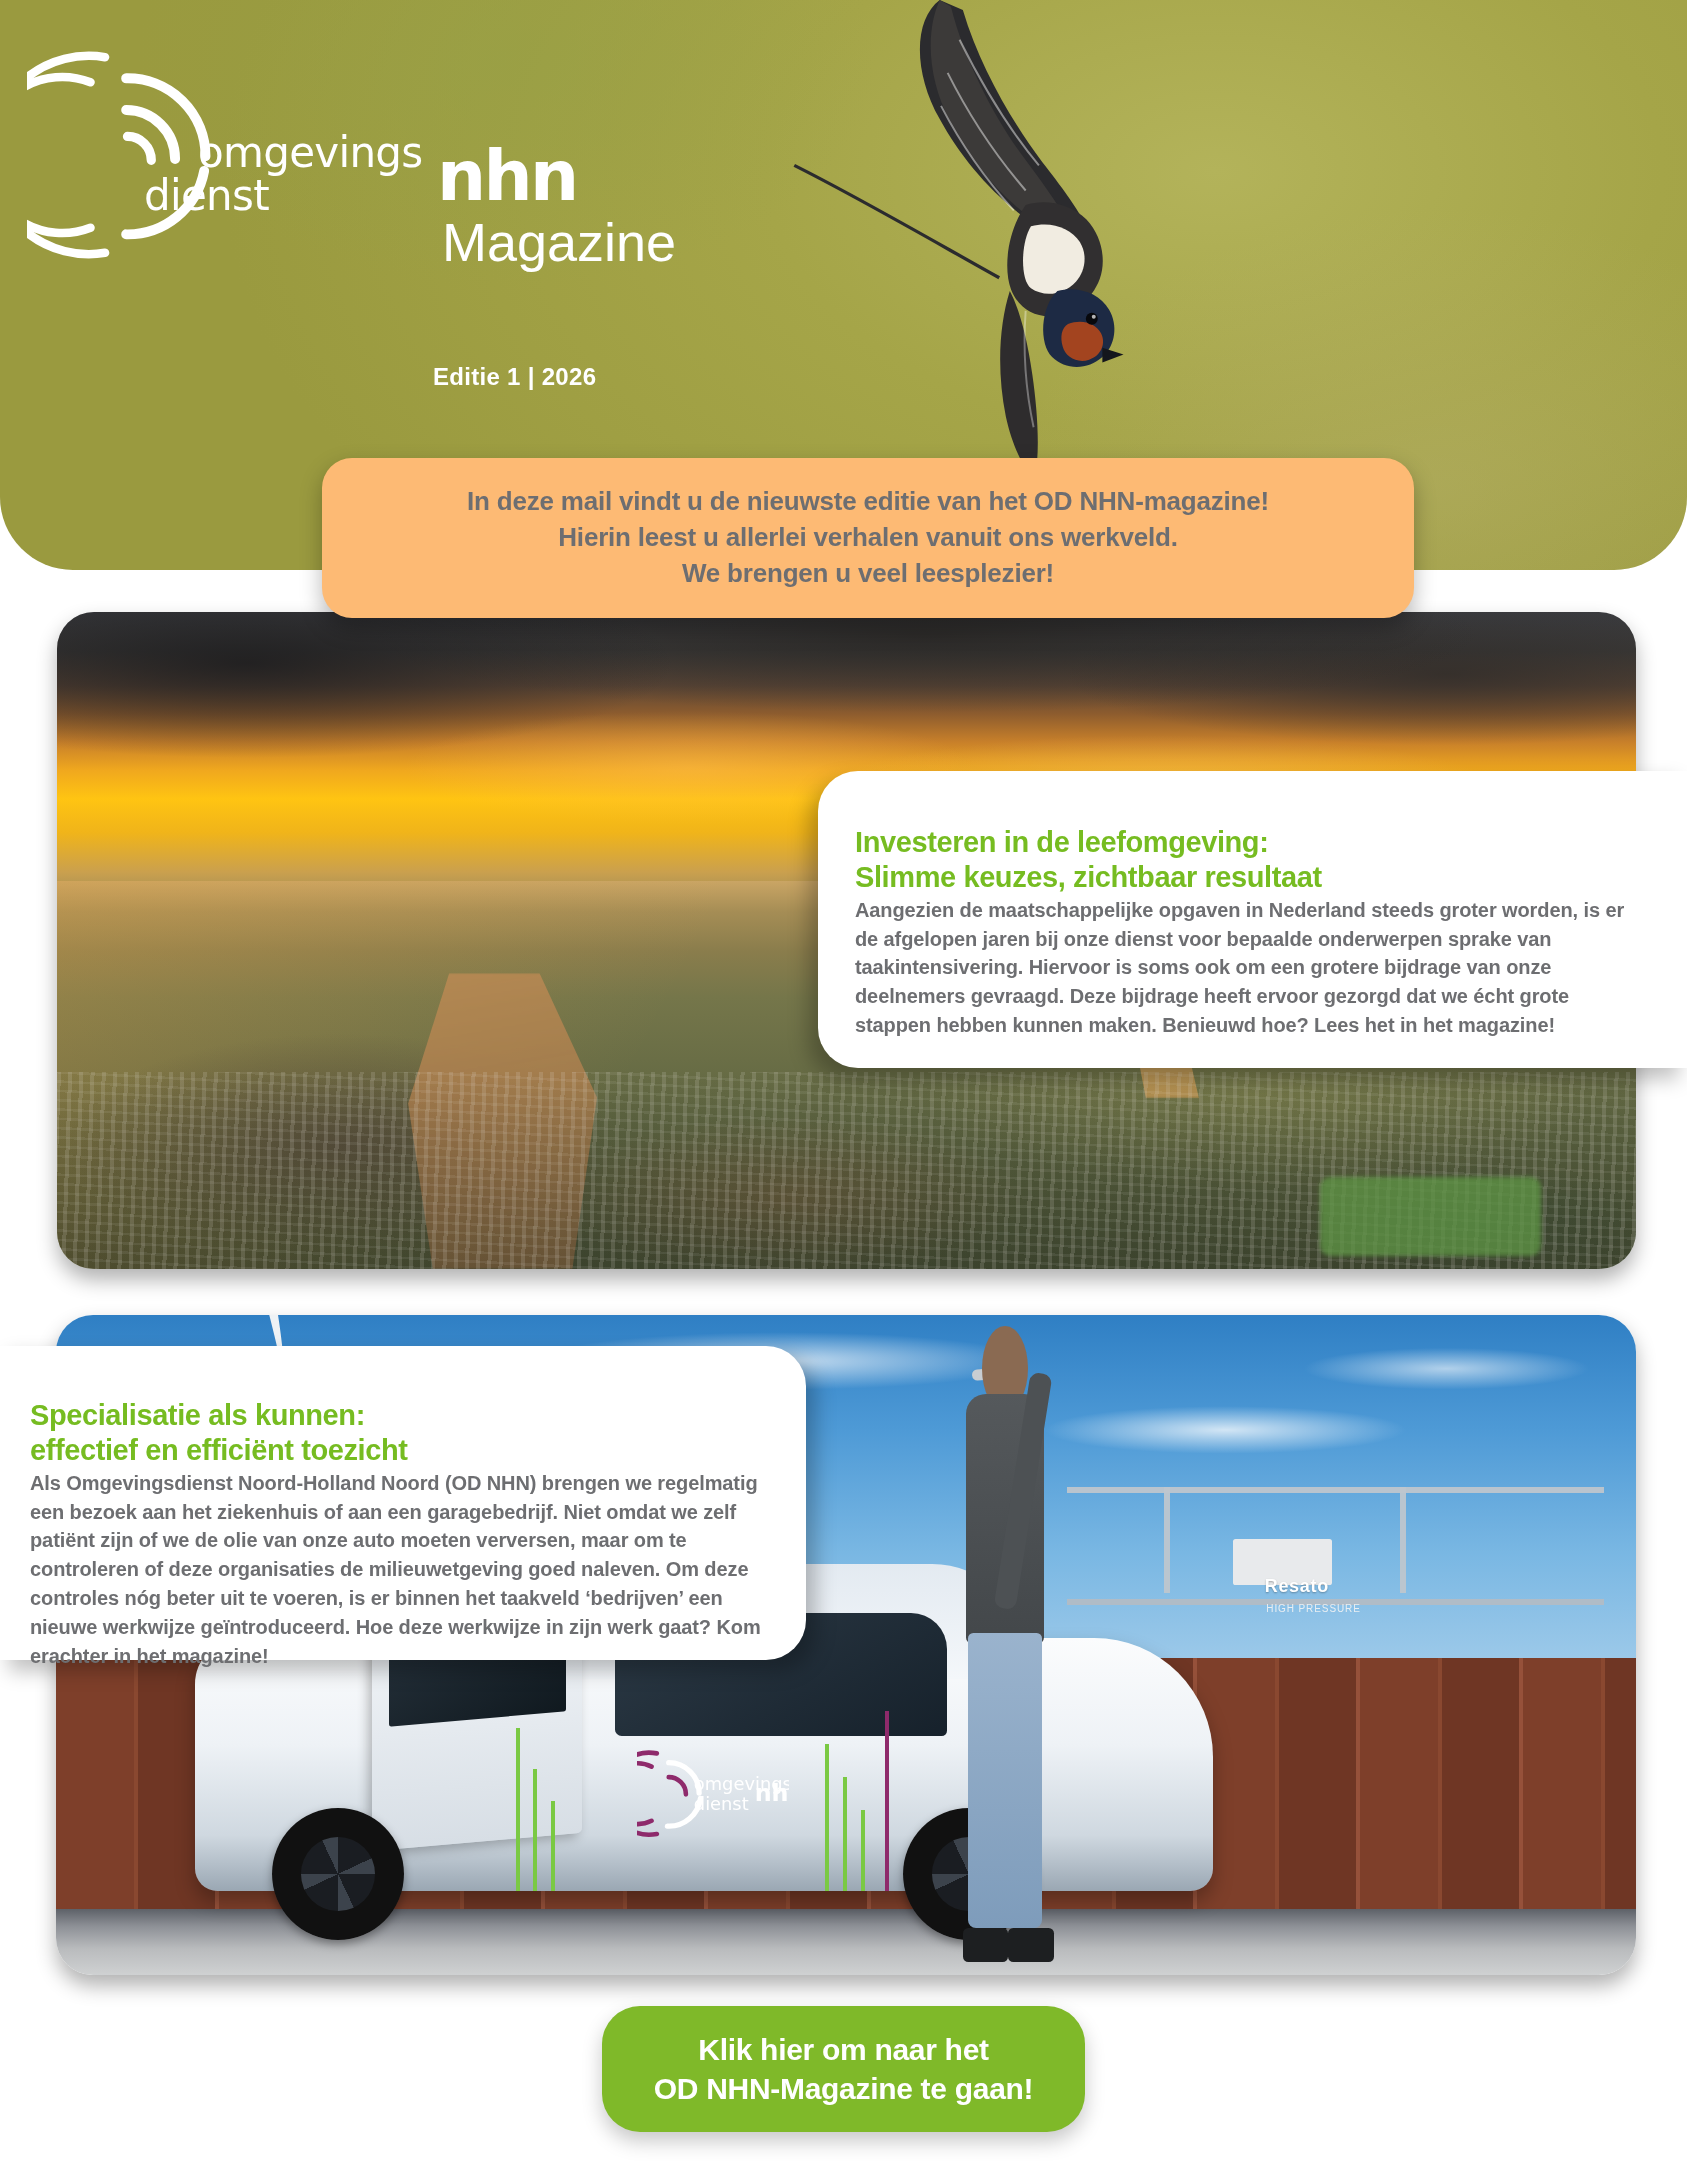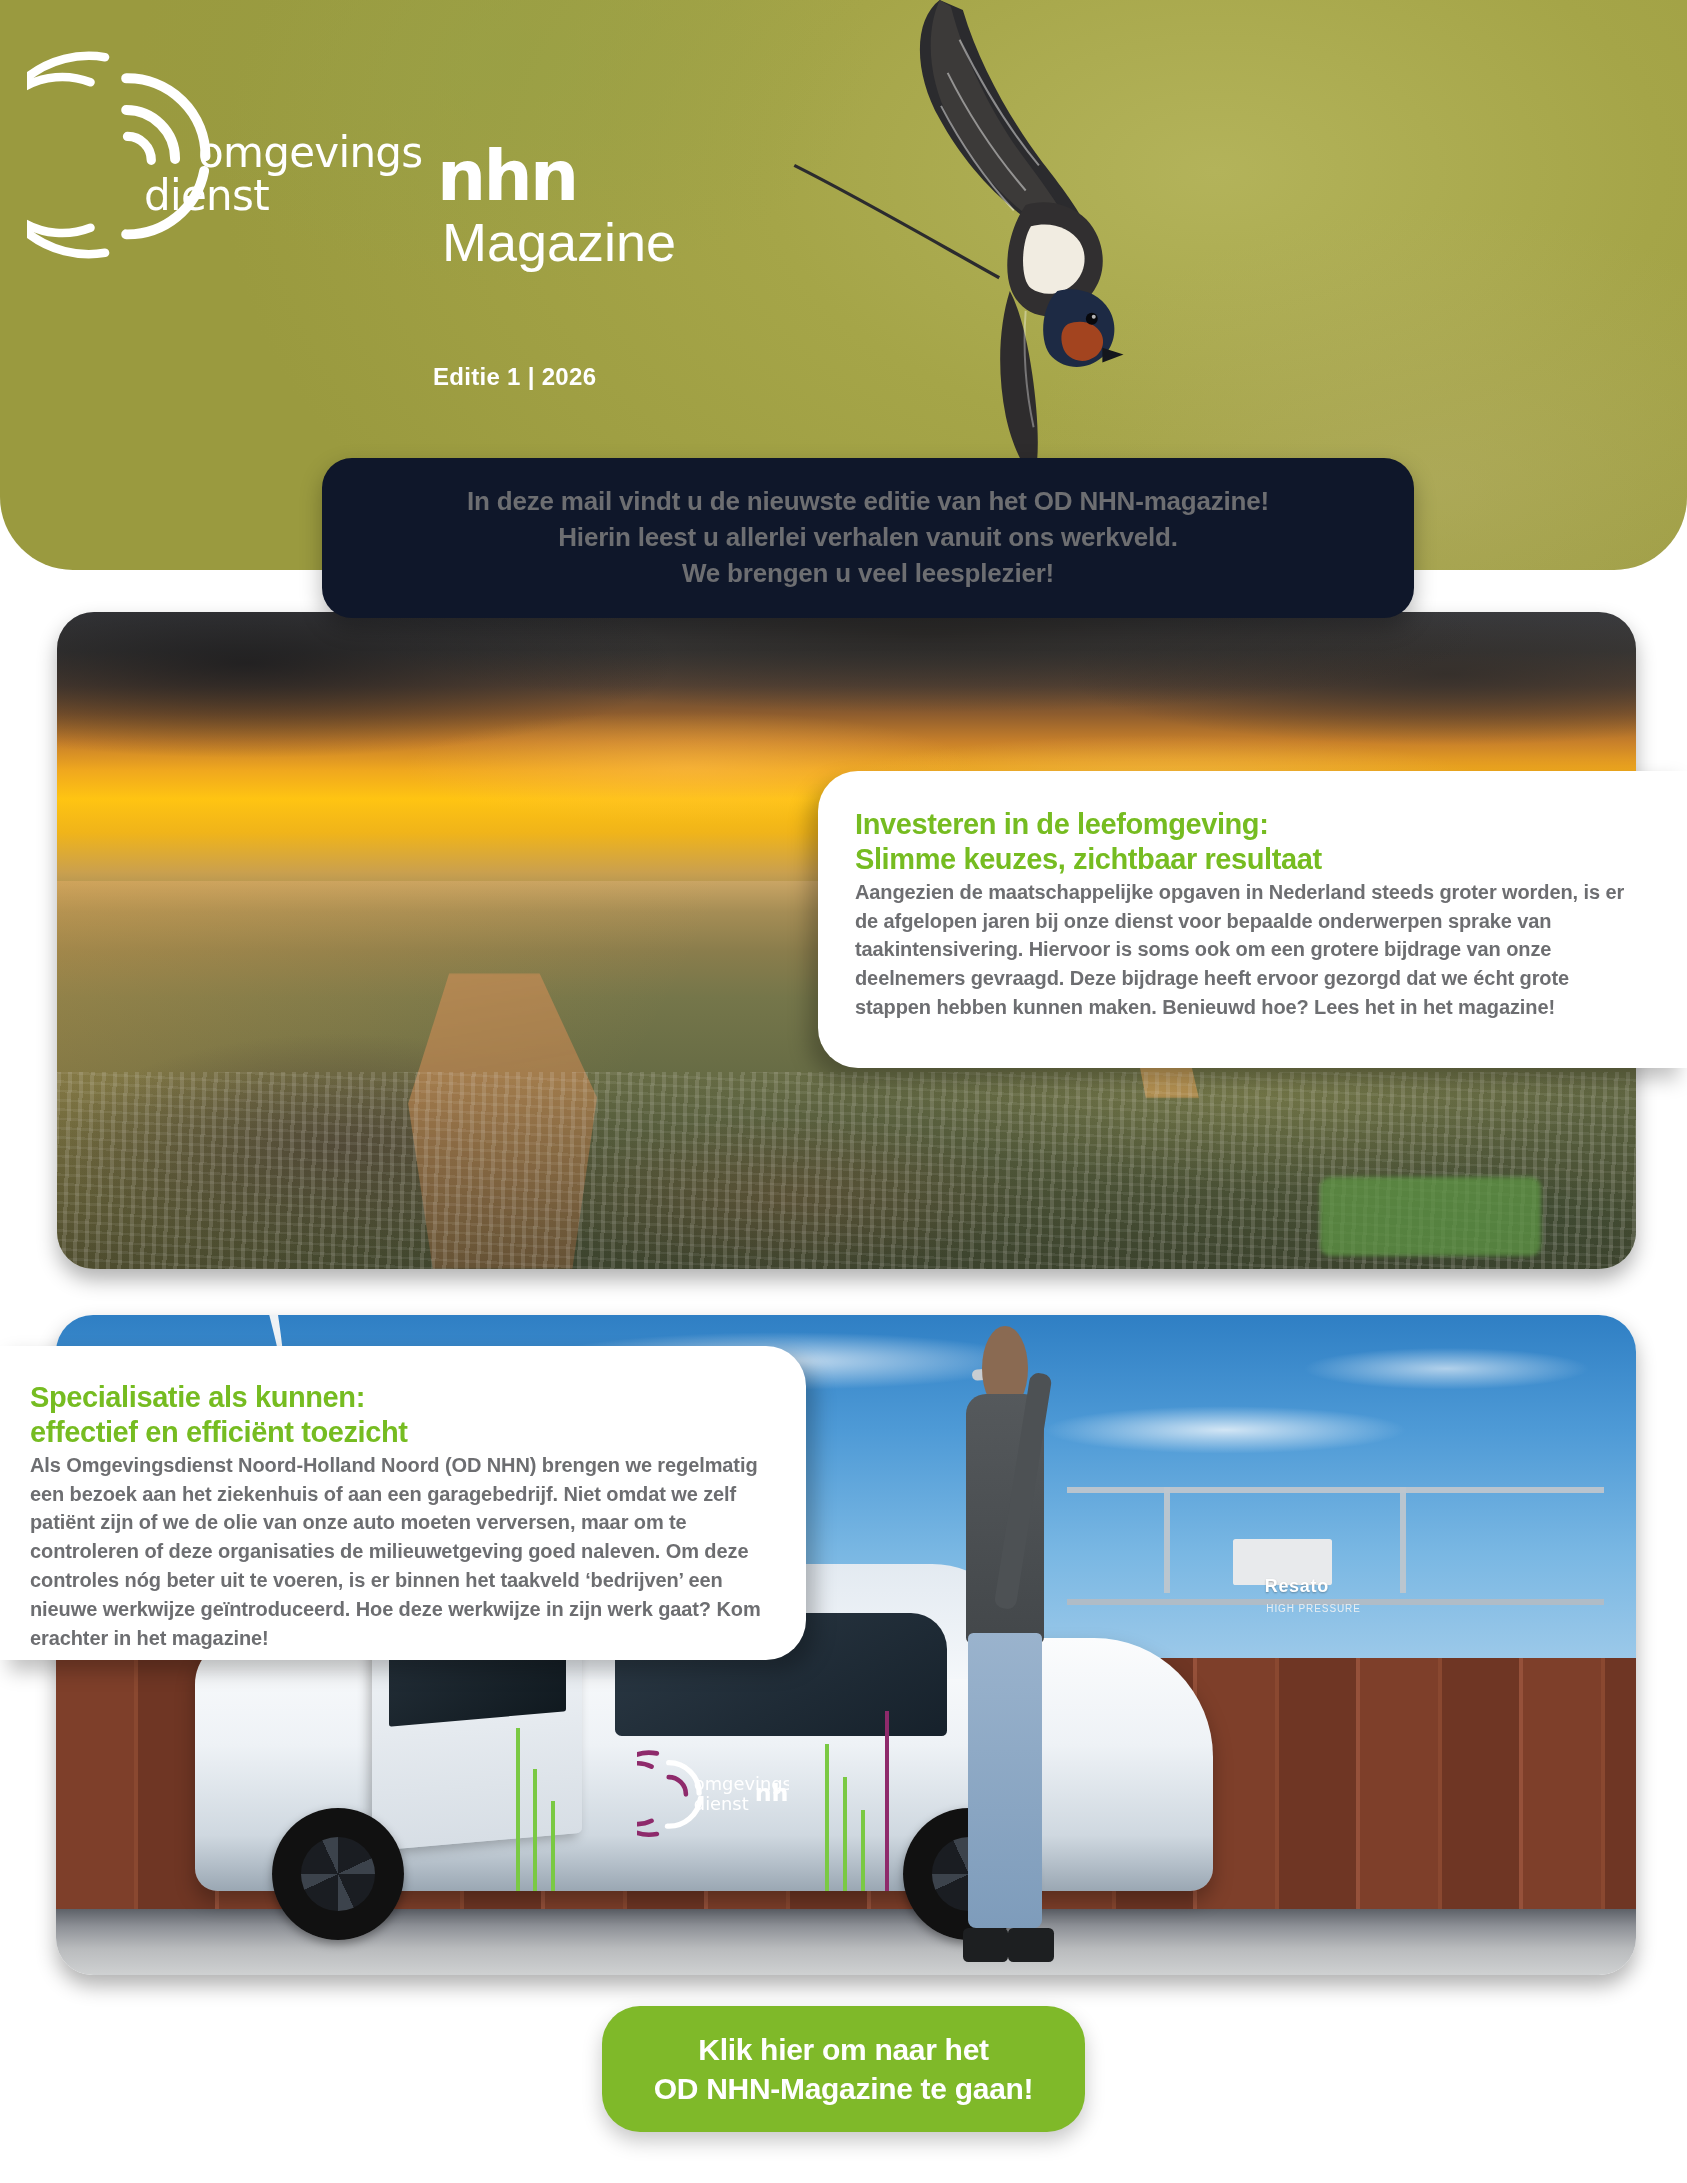--- a/index.html
+++ b/index.html
@@ -55,21 +55,21 @@
     position:absolute; left:433px; top:363px; color:#fff;
     font-size:24px; font-weight:700; letter-spacing:0.3px;
   }
 
   
   .bird { position:absolute; left:629px; top:-20px; width:595px; height:503px; }
 
   
   .intro-card {
     position:absolute; left:322px; top:458px; width:1092px; height:160px;
-    background:#0f172a; border-radius:30px;
+    background:#fdba74; border-radius:30px;
     box-shadow: 0 9.3px 22.5px rgba(0,0,0,.28);
     display:flex; flex-direction:column; align-items:center; justify-content:center;
     z-index:6;
   }
   .intro-line {
     color:#6d6e71; font-size:26px; font-weight:700; line-height:1.38;
     letter-spacing:-0.2px; text-align:center;
   }
 
   
@@ -135,20 +135,21 @@
   .art1-card {
     position:absolute; left:818px; top:771px; width:869px; height:297px;
     background:#fff; border-top-left-radius:40px; border-bottom-left-radius:40px;
     box-shadow: -9.3px 10.6px 20px rgba(0,0,0,.25);
     padding: 36px 41px 0 37px;
     z-index:5;
   }
   .art-h {
     color:#76bc21; font-size:29px; font-weight:700; line-height:1.22;
     letter-spacing:-0.4px;
+    margin-top:18px;
   }
   .art-p {
     color:#6d6e71; font-size:20px; font-weight:700;
     line-height:1.44; letter-spacing:-0.1px;
   }
 
   
   .art2-img {
     position:absolute; left:56px; top:1315px; width:1580px; height:660px;
     border-radius:37px; overflow:hidden;

